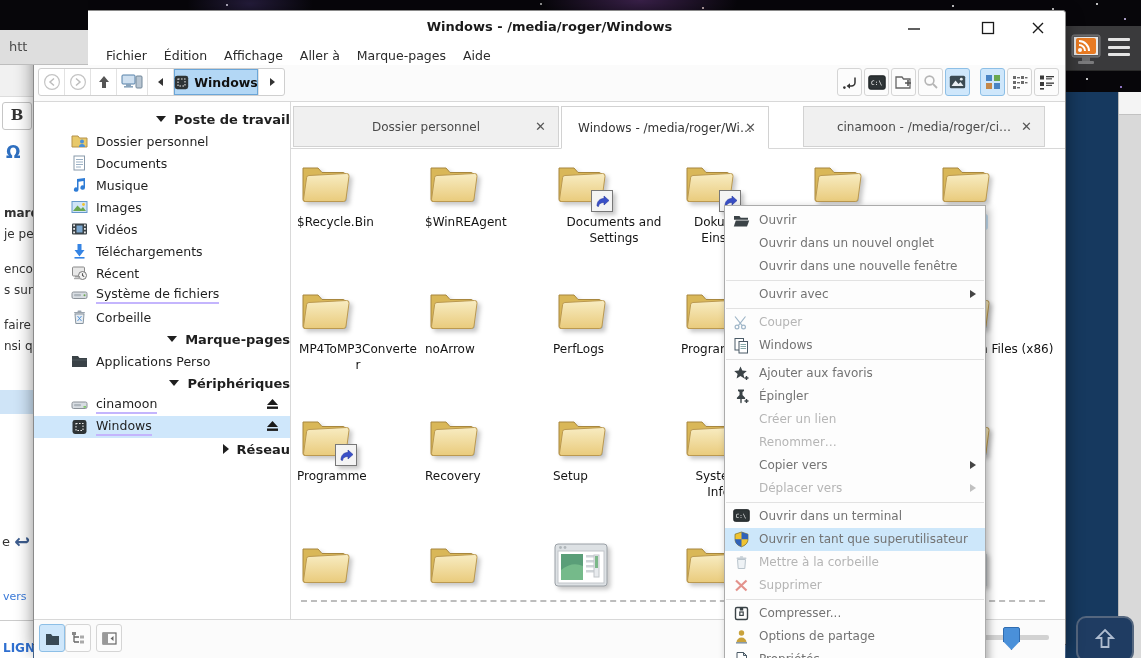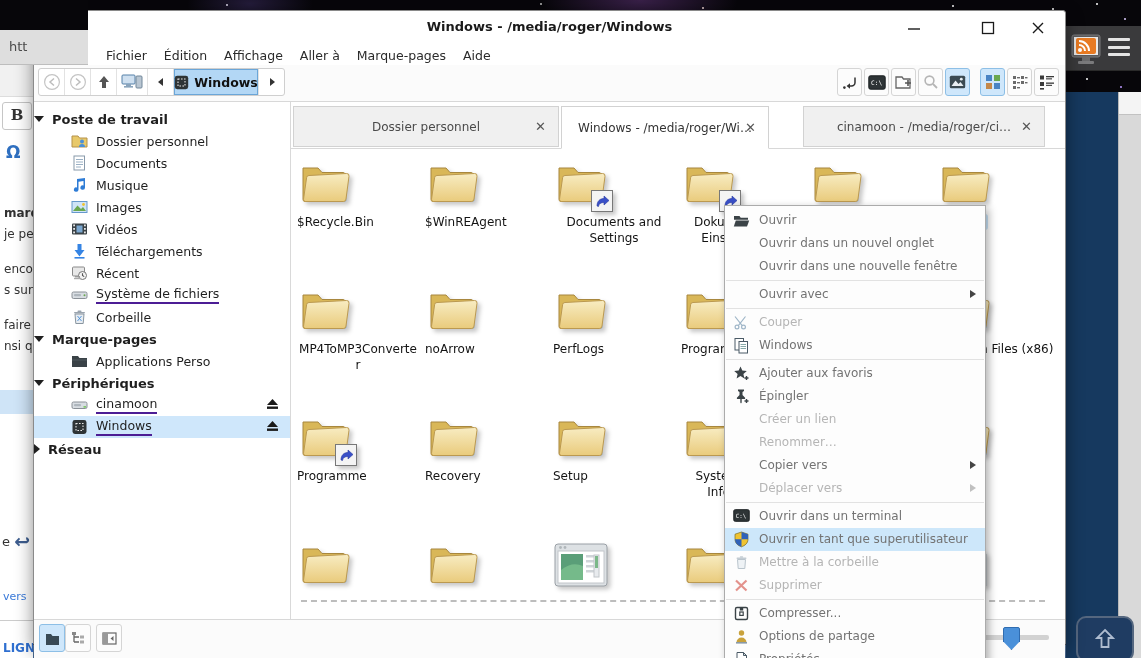--- a/index.html
+++ b/index.html
@@ -63,26 +63,26 @@
   .tbtn.wide{width:84px;gap:5px;font-size:12.5px;font-weight:bold;color:#111;}
   .tbtn.bluebg{background:#b3d7f5;box-shadow:inset 0 0 0 1px #6ba6d8;}
   .tgr{right:6px;display:flex;gap:2px;border:none;background:none;}
   .tgr .tbtn{border:1px solid #d5d5d5;border-radius:3px;width:23px;height:26px;background:#fcfcfc;}
   .tgr .tbtn.active{background:#cfe7fb;border-color:#8dbfe6;}
   .tgr .gap{width:6px;border:none;background:none;}
   .fmbody{position:relative;display:flex;height:517px;}
   
   .sidebar{width:257px;border-right:1px solid #d9d9d9;padding-top:6px;box-sizing:border-box;overflow:hidden;background:#fff;}
   .srow{position:relative;height:22px;display:flex;align-items:center;font-size:12.5px;color:#1f1f1f;}
-  .srow.head{font-weight:bold;font-size:13px;gap:8px;}
+  .srow.head{font-weight:bold;font-size:13px;padding-left:10px;gap:8px;justify-content:flex-end;}
   .srow.item{padding-left:37px;gap:8px;}
   .srow.sel{background:#cfe7fb;}
   .tri{width:0;height:0;border-left:5px solid transparent;border-right:5px solid transparent;border-top:6px solid #1f1f1f;}
   .tri.right{border-top:5px solid transparent;border-bottom:5px solid transparent;border-left:6px solid #1f1f1f;border-right:none;}
-  .mounted{border-bottom:2px solid #4c1d95;padding-bottom:1px;}
+  .mounted{border-bottom:2px solid #c4b5fd;padding-bottom:1px;}
   .eject{position:absolute;right:10px;top:3px;}
   .sic{width:17px;height:16px;flex:0 0 17px;}
   
   .pane{position:relative;flex:1;background:#fff;overflow:hidden;}
   .tabstrip{position:absolute;left:0;top:0;right:0;height:46px;border-bottom:1px solid #d8d8d8;background:#fff;}
   .tab{position:absolute;top:4px;height:41px;box-sizing:border-box;border:1px solid #d2d2d2;background:#f0f0f0;
     display:flex;align-items:center;justify-content:center;font-size:12px;color:#4a4a4a;}
   .tab .x{position:absolute;right:12px;font-size:13px;color:#555;}
   .tab.active{background:#fff;border-bottom:1px solid #fff;height:43px;color:#333;}
   .grid{position:absolute;left:6px;top:50px;width:768px;display:grid;grid-template-columns:repeat(6,128px);grid-auto-rows:127px;}

